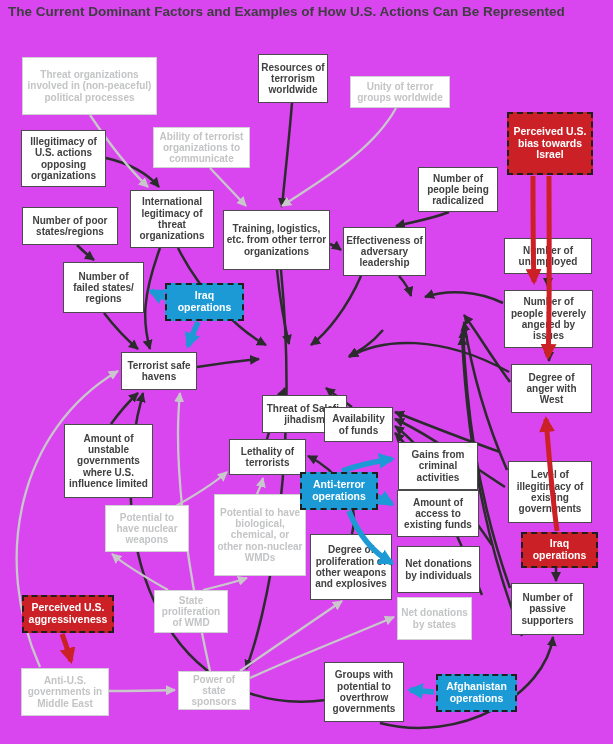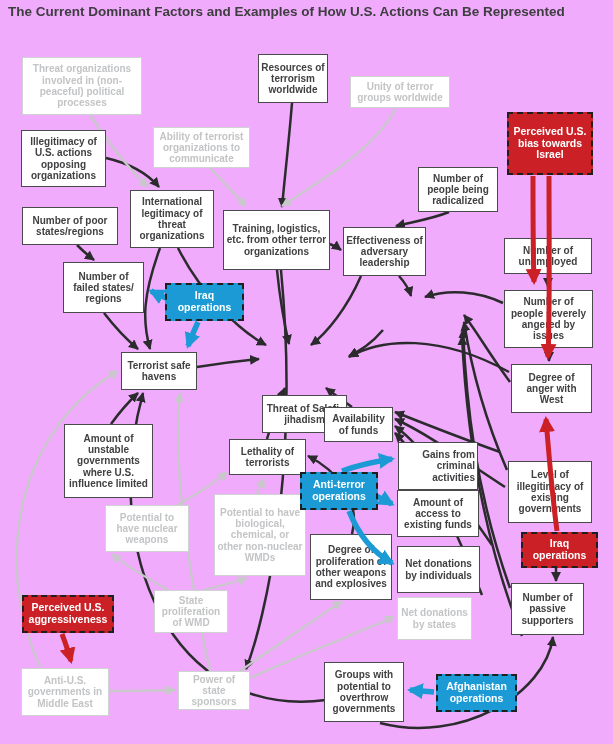--- a/index.html
+++ b/index.html
@@ -1,16 +1,16 @@
 <!DOCTYPE html>
 <html><head>
 <meta charset="utf-8">
 <style>
   html,body{margin:0;padding:0;background:#fff;}
-  #stage{position:relative;width:613px;height:744px;background:#f0abfc;overflow:hidden;
+  #stage{position:relative;width:613px;height:744px;background:#d946ef;overflow:hidden;
          font-family:"Liberation Sans",sans-serif;}
   #title{position:absolute;left:8px;top:4px;width:598px;font-size:13.5px;font-weight:bold;
          color:#3e3d40;line-height:1.25;}
   svg.layer{position:absolute;left:0;top:0;}
   #arrows-under{z-index:0;}
   #arrows-over{z-index:3;}
   .node{position:absolute;display:flex;align-items:center;justify-content:center;
         text-align:center;font-weight:bold;font-size:10px;line-height:1.13;
         padding:2px;box-sizing:border-box;background:#fff;z-index:1;}
   .nb{border:1.6px solid #4a4a4c;color:#414042;}
@@ -79,42 +79,42 @@
     <path class="ag" marker-end="url(#mg)" d="M250,678 C300,655 350,636 394,617"></path>
     <path class="ag" marker-end="url(#mg)" d="M240,671 C278,644 312,622 342,601"></path>
     <path class="ag" marker-end="url(#mg)" d="M168,590 C145,577 126,566 112,554"></path>
     <path class="ag" marker-end="url(#mg)" d="M203,590 Q232,583 247,578"></path>
     <path class="ag" marker-end="url(#mg)" d="M257,494 Q261,486 263,478"></path>
     <path class="ag" marker-end="url(#mg)" d="M152,519 C188,500 211,486 227,472"></path>
     <path class="ag" marker-end="url(#mg)" d="M40,667 C-8,560 18,430 118,371"></path>
     <path class="ag" marker-end="url(#mg)" d="M210,671 C190,580 172,470 180,393"></path>
   </svg>
 
-  <div class="node ng" style="left:22px;top:57px;width:120px;height:58px;">Threat organizations involved in (non-peaceful) political processes</div>
+  <div class="node ng" style="left:22px;top:57px;width:135px;height:58px;">Threat organizations involved in (non-peaceful) political processes</div>
   <div class="node nb" style="left:258px;top:54px;width:70px;height:49px;">Resources of terrorism worldwide</div>
   <div class="node ng" style="left:350px;top:76px;width:100px;height:32px;">Unity of terror groups worldwide</div>
   <div class="node nb" style="left:21px;top:130px;width:85px;height:57px;">Illegitimacy of U.S. actions opposing organizations</div>
   <div class="node ng" style="left:153px;top:127px;width:97px;height:41px;">Ability of terrorist organizations to communicate</div>
   <div class="node nr" style="left:507px;top:112px;width:86px;height:63px;">Perceived U.S. bias towards Israel</div>
   <div class="node nb" style="left:22px;top:207px;width:96px;height:38px;">Number of poor states/regions</div>
   <div class="node nb" style="left:130px;top:190px;width:84px;height:58px;">International legitimacy of threat organizations</div>
   <div class="node nb" style="left:418px;top:167px;width:80px;height:45px;">Number of people being radicalized</div>
   <div class="node nb" style="left:223px;top:210px;width:107px;height:60px;">Training, logistics, etc. from other terror organizations</div>
   <div class="node nb" style="left:343px;top:227px;width:83px;height:49px;">Effectiveness of adversary leadership</div>
   <div class="node nb" style="left:504px;top:238px;width:88px;height:36px;">Number of unemployed</div>
   <div class="node nb" style="left:63px;top:262px;width:81px;height:51px;">Number of failed states/ regions</div>
   <div class="node nbl" style="left:165px;top:283px;width:79px;height:38px;">Iraq operations</div>
   <div class="node nb" style="left:504px;top:290px;width:89px;height:58px;">Number of people severely angered by issues</div>
   <div class="node nb" style="left:121px;top:352px;width:76px;height:38px;">Terrorist safe havens</div>
   <div class="node nb" style="left:262px;top:347px;width:85px;height:38px;margin-top:48px;">Threat of Salafi-jihadism</div>
   <div class="node nb" style="left:511px;top:364px;width:81px;height:49px;">Degree of anger with West</div>
   <div class="node nb" style="left:324px;top:407px;width:69px;height:35px;">Availability of funds</div>
   <div class="node nb" style="left:64px;top:424px;width:89px;height:74px;">Amount of unstable governments where U.S. influence limited</div>
   <div class="node nb" style="left:229px;top:439px;width:77px;height:36px;">Lethality of terrorists</div>
-  <div class="node nb" style="left:398px;top:442px;width:80px;height:48px;text-align:right;">Gains from criminal activities</div>
+  <div class="node nb" style="left:398px;top:442px;width:80px;height:48px;">Gains from criminal activities</div>
   <div class="node nbl" style="left:300px;top:472px;width:78px;height:38px;">Anti-terror operations</div>
   <div class="node nb" style="left:397px;top:490px;width:82px;height:47px;">Amount of access to existing funds</div>
   <div class="node ng" style="left:68px;top:505px;width:84px;height:47px;margin-left:37px;">Potential to have nuclear weapons</div>
   <div class="node ng" style="left:214px;top:494px;width:92px;height:82px;">Potential to have biological, chemical, or other non-nuclear WMDs</div>
   <div class="node nb" style="left:508px;top:461px;width:84px;height:62px;">Level of illegitimacy of existing governments</div>
   <div class="node nb" style="left:310px;top:534px;width:82px;height:66px;">Degree of proliferation of other weapons and explosives</div>
   <div class="node nb" style="left:397px;top:546px;width:83px;height:47px;">Net donations by individuals</div>
   <div class="node nr" style="left:521px;top:532px;width:77px;height:36px;">Iraq operations</div>
   <div class="node ng" style="left:154px;top:590px;width:74px;height:43px;">State proliferation of WMD</div>
   <div class="node ng" style="left:397px;top:597px;width:75px;height:43px;">Net donations by states</div>

